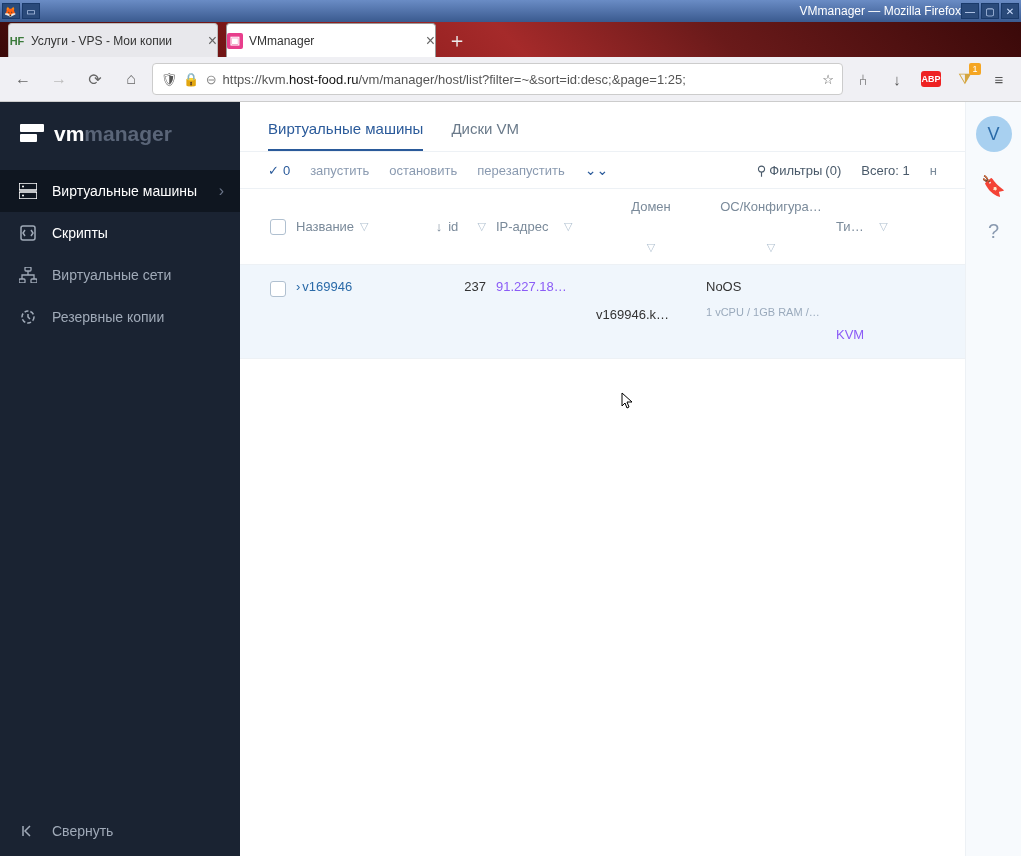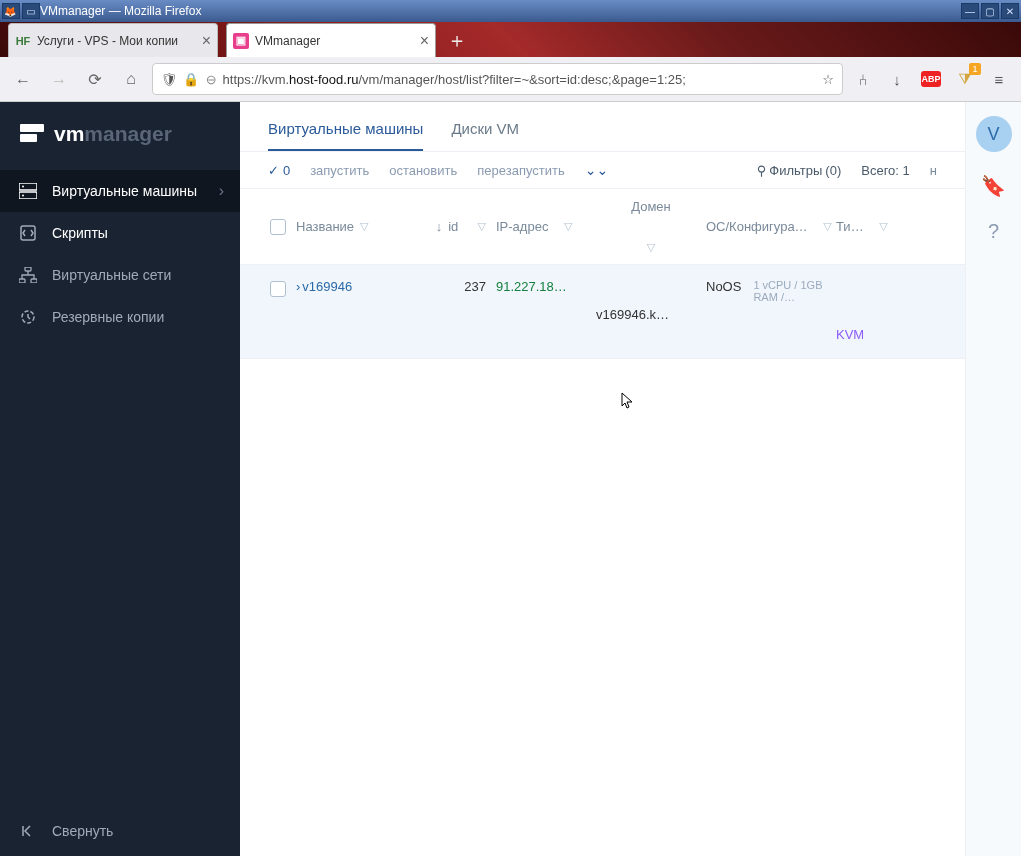--- a/index.html
+++ b/index.html
@@ -2,28 +2,28 @@
 <html><head>
 <meta charset="utf-8">
 <style>
 * { box-sizing: border-box; margin: 0; padding: 0; }
 body { font-family: -apple-system, BlinkMacSystemFont, 'Segoe UI', Arial, sans-serif; font-size: 13px; color: #333; background: #fff; width: 1021px; height: 856px; overflow: hidden; }
 
 
 .titlebar { height: 22px; background: linear-gradient(#6a8cc5, #3a5a8f); color: #fff; display: flex; align-items: center; font-size: 12px; }
 .titlebar-left { display: flex; gap: 2px; padding-left: 2px; }
 .titlebar-btn { width: 18px; height: 16px; background: #2a4a7a; border: 1px solid #1a3a6a; display: flex; align-items: center; justify-content: center; }
-.titlebar-title { flex: 1; text-align: left; }
+.titlebar-title { flex: 1; text-align: right; }
 .titlebar-right { display: flex; gap: 2px; padding-right: 2px; }
 .tb-icon { font-size: 10px; color: #cfe0ff; }
 
 
 .fx-tabs { height: 35px; background: #4a0d0d; display: flex; align-items: end; position: relative; }
 .fx-tabs::before { content: ''; position: absolute; inset: 0; background: linear-gradient(45deg, #3a0909 0%, #8a1a1a 30%, #a52a2a 50%, #6a1a1a 70%, #3a0909 100%); }
-.fx-tab { position: relative; height: 34px; min-width: 210px; max-width: 220px; background: #f0f0f4; border-top-left-radius: 4px; border-top-right-radius: 4px; margin-left: 8px; display: flex; align-items: center; padding: 0 6px; font-size: 12px; gap: 6px; border: 1px solid #bbb; border-bottom: none; }
+.fx-tab { position: relative; height: 34px; min-width: 210px; max-width: 220px; background: #f0f0f4; border-top-left-radius: 4px; border-top-right-radius: 4px; margin-left: 8px; display: flex; align-items: center; padding: 0 0; font-size: 12px; gap: 6px; border: 1px solid #bbb; border-bottom: none; }
 .fx-tab.inactive { background: #e8e8ec; }
 .fx-tab.active { background: #fff; border: 1px solid #999; border-bottom: none; }
 .fx-tab-title { flex: 1; white-space: nowrap; overflow: hidden; text-overflow: ellipsis; color: #333; font-size: 12px; }
 .fx-tab-close { color: #666; font-size: 16px; cursor: pointer; }
 .fx-tab-favicon { width: 16px; height: 16px; display: flex; align-items: center; justify-content: center; font-size: 11px; font-weight: bold; }
 .fx-newtab { position: relative; width: 34px; height: 34px; display: flex; align-items: center; justify-content: center; color: #eee; font-size: 20px; margin-left: 4px; }
 
 .fx-toolbar { height: 45px; background: #f0f0f4; display: flex; align-items: center; padding: 0 8px; gap: 6px; border-bottom: 1px solid #ccc; }
 .fx-nav-btn { width: 30px; height: 30px; display: flex; align-items: center; justify-content: center; color: #666; font-size: 16px; border-radius: 4px; }
 .fx-url { flex: 1; height: 32px; background: #fff; border: 1px solid #ccc; border-radius: 4px; display: flex; align-items: center; padding: 0 8px; gap: 6px; font-size: 13px; color: #555; }
@@ -74,32 +74,32 @@
 .toolbar .chev { color: #2a5a9a; font-size: 14px; }
 
 .thead { display: flex; align-items: center; padding: 10px 20px; font-size: 13px; color: #7a8a9a; border-bottom: 1px solid #edf1f5; }
 .th-check { width: 36px; display: flex; justify-content: center; }
 .th { display: flex; align-items: center; gap: 6px; }
 .th .f { color: #b0c0d0; font-size: 11px; }
 .col-name { width: 130px; }
 .col-id { width: 70px; justify-content: flex-end; padding-right: 10px; }
 .col-ip { width: 100px; }
 .col-domain { width: 110px; flex-direction: column; }
-.col-os { width: 130px; }
+.col-os { width: 130px; flex-direction: column; }
 .col-type { width: 60px; }
 
 .trow { display: flex; align-items: flex-start; padding: 14px 20px 16px; font-size: 13px; border-bottom: 1px solid #edf1f5; background: #f0f6fc; }
 .td-check { width: 36px; display: flex; justify-content: center; padding-top: 2px; }
 .td { display: flex; align-items: center; }
 .td-name { width: 130px; }
 .td-name a { color: #2a6aa8; text-decoration: none; display: flex; align-items: center; gap: 2px; }
 .td-id { width: 70px; justify-content: flex-end; padding-right: 10px; color: #333; }
-.td-ip { width: 100px; color: #15803d; }
+.td-ip { width: 100px; color: #8b5cf6; }
 .td-domain { width: 110px; color: #333; margin-top: 28px; }
-.td-os { width: 130px; flex-direction: row; align-items: flex-start; gap: 12px; }
+.td-os { width: 130px; flex-direction: column; align-items: flex-start; gap: 12px; text-align: right; }
 .td-os .sub { font-size: 11px; color: #9aaabc; }
 .td-type { width: 60px; color: #8b5cf6; margin-top: 48px; }
 
 .checkbox { width: 16px; height: 16px; border: 1.5px solid #b0c0d0; border-radius: 3px; background: #fff; }
 
 .cursor { position: absolute; left: 381px; top: 290px; width: 14px; height: 18px; pointer-events: none; }
 
 svg { display: block; }
 </style>
 </head>

